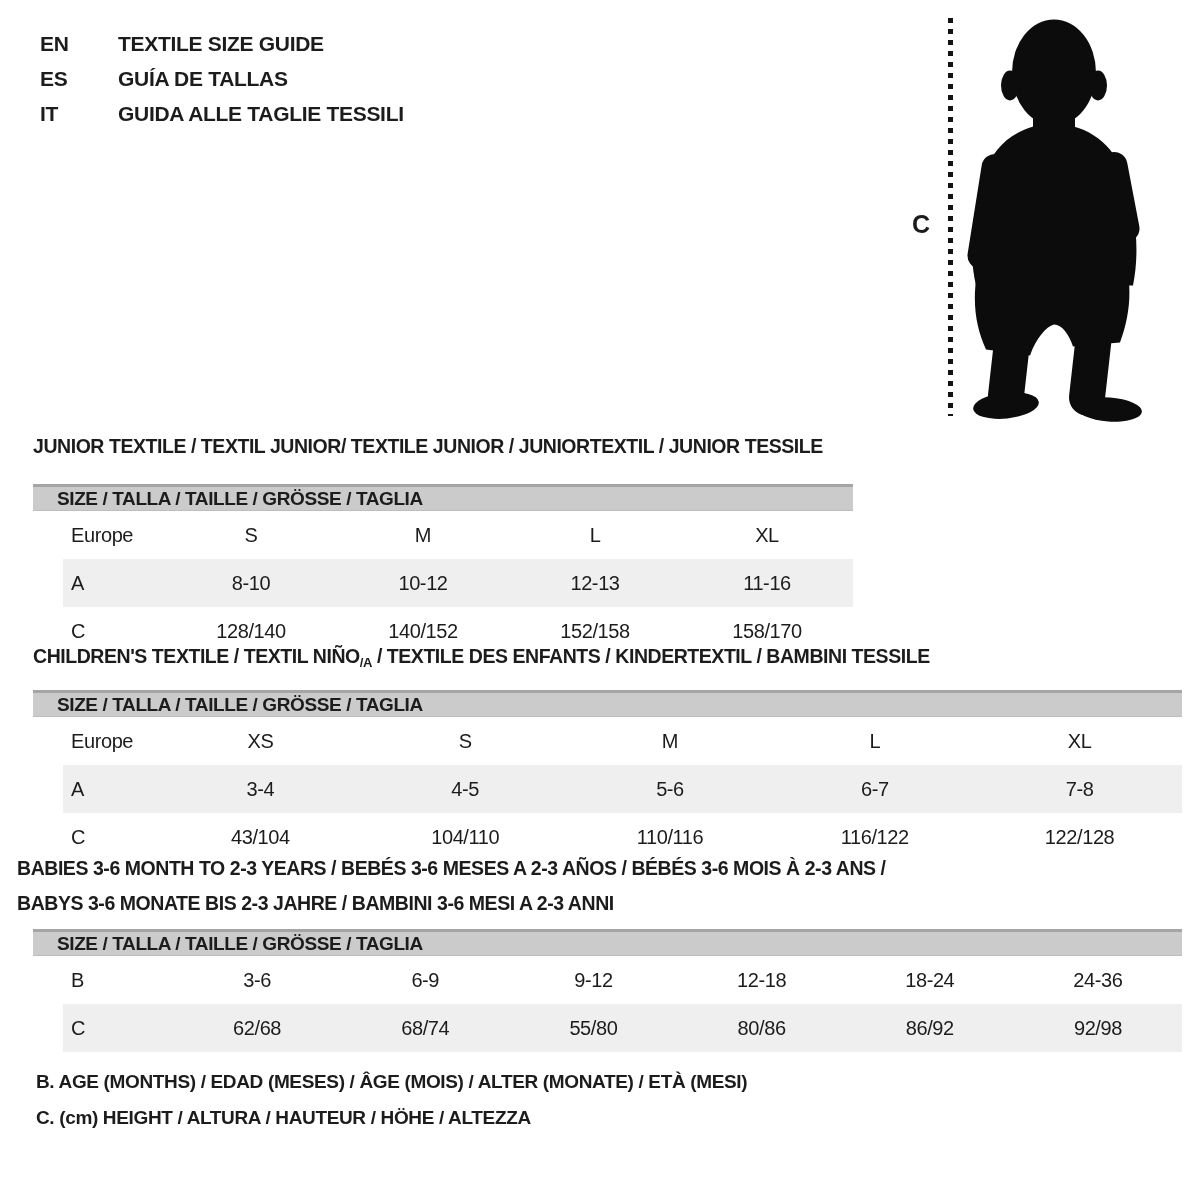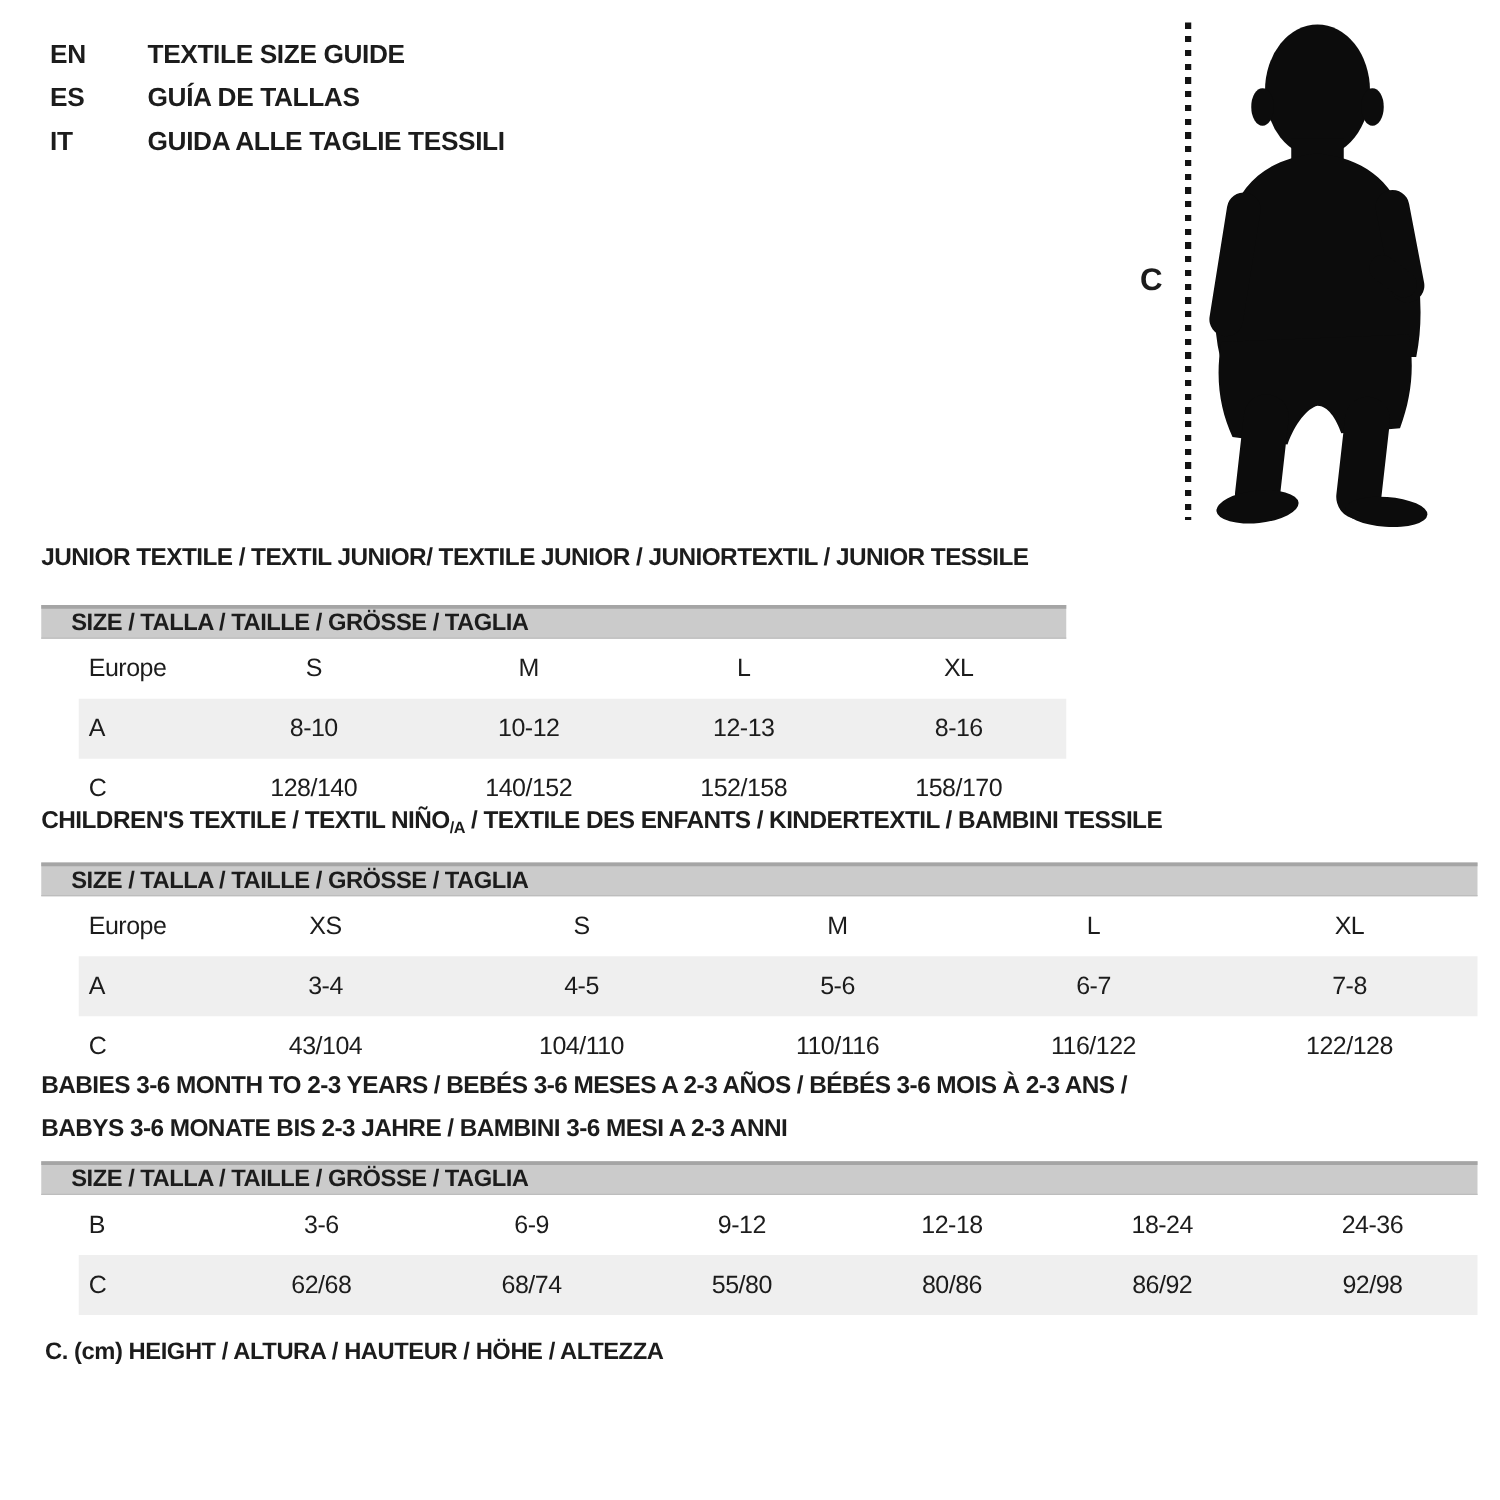--- a/index.html
+++ b/index.html
@@ -44,21 +44,21 @@
   .tcell { flex: 1; text-align: center; }
   .t-junior   { left: 33px; top: 484px; width: 820px; }
   .t-junior   .tlabel { width: 102px; }
   .t-children { left: 33px; top: 690px; width: 1149px; }
   .t-children .tlabel { width: 95px; }
   .t-babies   { left: 33px; top: 929px; width: 1149px; }
   .t-babies   .tlabel { width: 110px; }
 
   .title-junior   { left: 33px; top: 435px; }
   .title-children { left: 33px; top: 645px; }
-  .title-babies   { left: 33px; top: 851px; line-height: 35px; }
+  .title-babies   { left: 17px; top: 851px; line-height: 35px; }
 
   
   .notes { left: 36px; top: 1064px; font-weight: bold; font-size: 19px; line-height: 35.5px; letter-spacing: -0.35px; white-space: nowrap; }
 </style>
 </head>
 <body>
 
 <div class="abs lang-list">
   <div class="lang-row">
     <span class="lang-code">EN</span><span>TEXTILE SIZE GUIDE</span>
@@ -106,21 +106,21 @@
     <span class="tcell">S</span>
     <span class="tcell">M</span>
     <span class="tcell">L</span>
     <span class="tcell">XL</span>
   </div>
   <div class="trow shaded">
     <span class="tlabel">A</span>
     <span class="tcell">8-10</span>
     <span class="tcell">10-12</span>
     <span class="tcell">12-13</span>
-    <span class="tcell">8-16</span>
+    <span class="tcell">11-16</span>
   </div>
   <div class="trow">
     <span class="tlabel">C</span>
     <span class="tcell">128/140</span>
     <span class="tcell">140/152</span>
     <span class="tcell">152/158</span>
     <span class="tcell">158/170</span>
   </div>
 </div>
 
@@ -179,14 +179,15 @@
     <span class="tcell">62/68</span>
     <span class="tcell">68/74</span>
     <span class="tcell">55/80</span>
     <span class="tcell">80/86</span>
     <span class="tcell">86/92</span>
     <span class="tcell">92/98</span>
   </div>
 </div>
 
 <div class="abs notes">
+  <div>B. AGE (MONTHS) / EDAD (MESES) / ÂGE (MOIS) / ALTER (MONATE) / ETÀ (MESI)</div>
   <div>C. (cm) HEIGHT / ALTURA / HAUTEUR / HÖHE / ALTEZZA</div>
 </div>
 
 </body></html>

